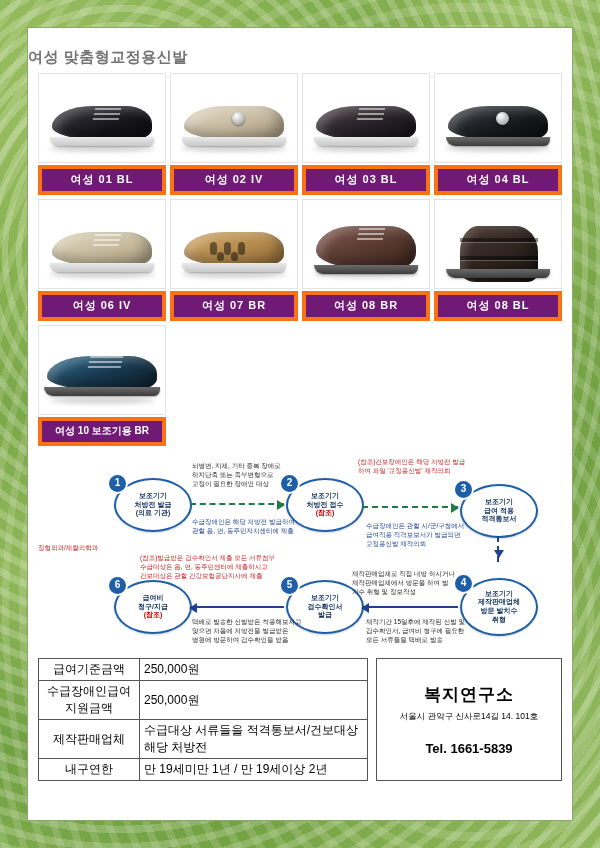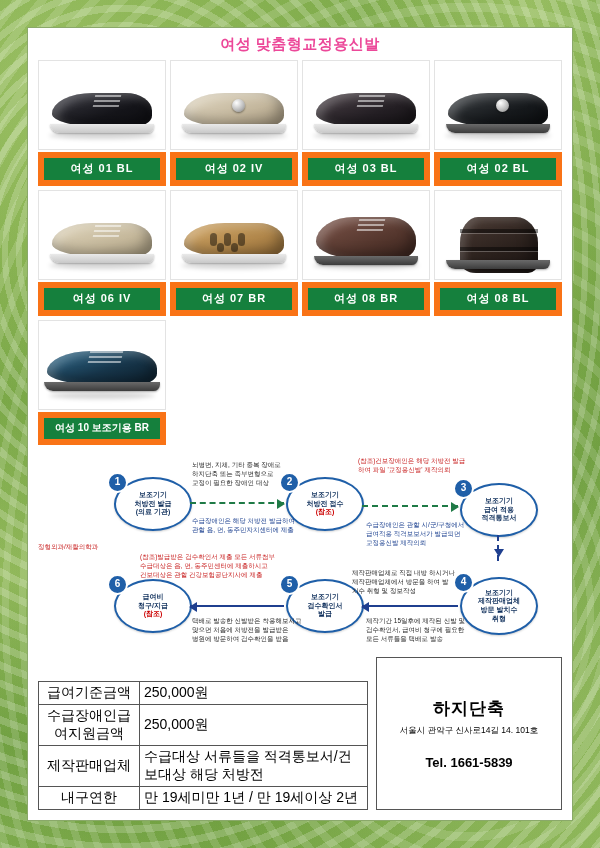--- a/index.html
+++ b/index.html
@@ -21,51 +21,52 @@
     opacity:.55;
     pointer-events:none;
   }
   .sheet{
     position:absolute;
     left:28px;top:28px;width:544px;height:792px;
     background:#ffffff;
     box-shadow:0 0 0 1px #8aa86a;
   }
   .title{
-    text-align:center;
+    text-align:left;
     font-size:15px;
     font-weight:bold;
-    color:#ec4899;
+    color:#737373;
     padding:7px 0 6px;
     letter-spacing:.5px;
+    margin-top:13px;
   }
   
   .grid{
     margin:0 10px;
     display:grid;
     grid-template-columns:repeat(4,1fr);
     gap:4px 4px;
   }
   .cell{position:relative;}
   .photo{
     height:88px;
     background:#ffffff;
     border:1px solid #e3e3e3;
     position:relative;
     overflow:hidden;
   }
   .cap{
-    background:#15803d;
+    background:#701a75;
     color:#fff;
     font-size:11px;
     font-weight:bold;
     text-align:center;
     padding:3px 0 4px;
     letter-spacing:1px;
-    border:6px solid #f97316;
+    border:4px solid #f97316;
     margin-top:2px;
   }
   .cap.small{font-size:10px;letter-spacing:0;}
   
   .shoe{position:absolute;left:10%;right:10%;bottom:16px;height:44px;}
   .body{
     position:absolute;left:0;right:0;bottom:6px;height:34px;
     border-radius:46% 30% 22% 55% / 70% 60% 40% 45%;
     box-shadow:inset -6px -6px 12px rgba(0,0,0,.28), inset 6px 4px 10px rgba(255,255,255,.25);
   }
@@ -137,21 +138,21 @@
   }
   .arrow.vert:after{
     left:-5px;top:auto;bottom:-1px;right:auto;
     border-left:5px solid transparent;border-right:5px solid transparent;border-top:8px solid #1f3f8f;
   }
   
   .bottom{
     margin:6px 10px 0;display:flex;gap:8px;align-items:stretch;
   }
   table.fees{
-    border-collapse:collapse;width:330px;font-size:14px;margin-top:24px;
+    border-collapse:collapse;width:330px;font-size:12px;
   }
   table.fees td{
     border:1px solid #555;padding:2px 4px;height:13px;
   }
   table.fees td.k{width:92px;text-align:center;background:#fff;}
   table.fees td.v{}
   .org{
     flex:1;border:1px solid #555;display:flex;flex-direction:column;
     align-items:center;justify-content:center;background:#fff;text-align:center;padding:4px 2px;
   }
@@ -208,21 +209,21 @@
 
     <div class="cell">
       <div class="photo">
         <div class="shadow"></div>
         <div class="shoe">
           <div class="body" style="background:linear-gradient(160deg,#3c4044,#16191c 60%,#0a0c0e);"></div>
           <div class="dial"></div>
           <div class="sole dark"></div>
         </div>
       </div>
-      <div class="cap">여성 02  BL</div>
+      <div class="cap">여성 04  BL</div>
     </div>
 
 
     <div class="cell">
       <div class="photo">
         <div class="shadow"></div>
         <div class="shoe">
           <div class="body" style="background:linear-gradient(160deg,#e0d6bd,#c5b89b 60%,#a3977c);"></div>
           <div class="lace"></div>
           <div class="sole"></div>
@@ -380,19 +381,19 @@
         <td class="v">수급대상 서류들을 적격통보서/건보대상 해당 처방전</td>
       </tr>
       <tr>
         <td class="k">내구연한</td>
         <td class="v">만 19세미만 1년 / 만 19세이상 2년</td>
       </tr>
     </tbody>
       </table>
 
     <div class="org">
-      <div class="name">하지단축</div>
+      <div class="name">복지연구소</div>
       <div class="addr">서울시 관악구 신사로14길 14. 101호</div>
       <div class="tel">Tel. 1661-5839</div>
     </div>
   </div>
 
 </div>
 
 </body></html>

